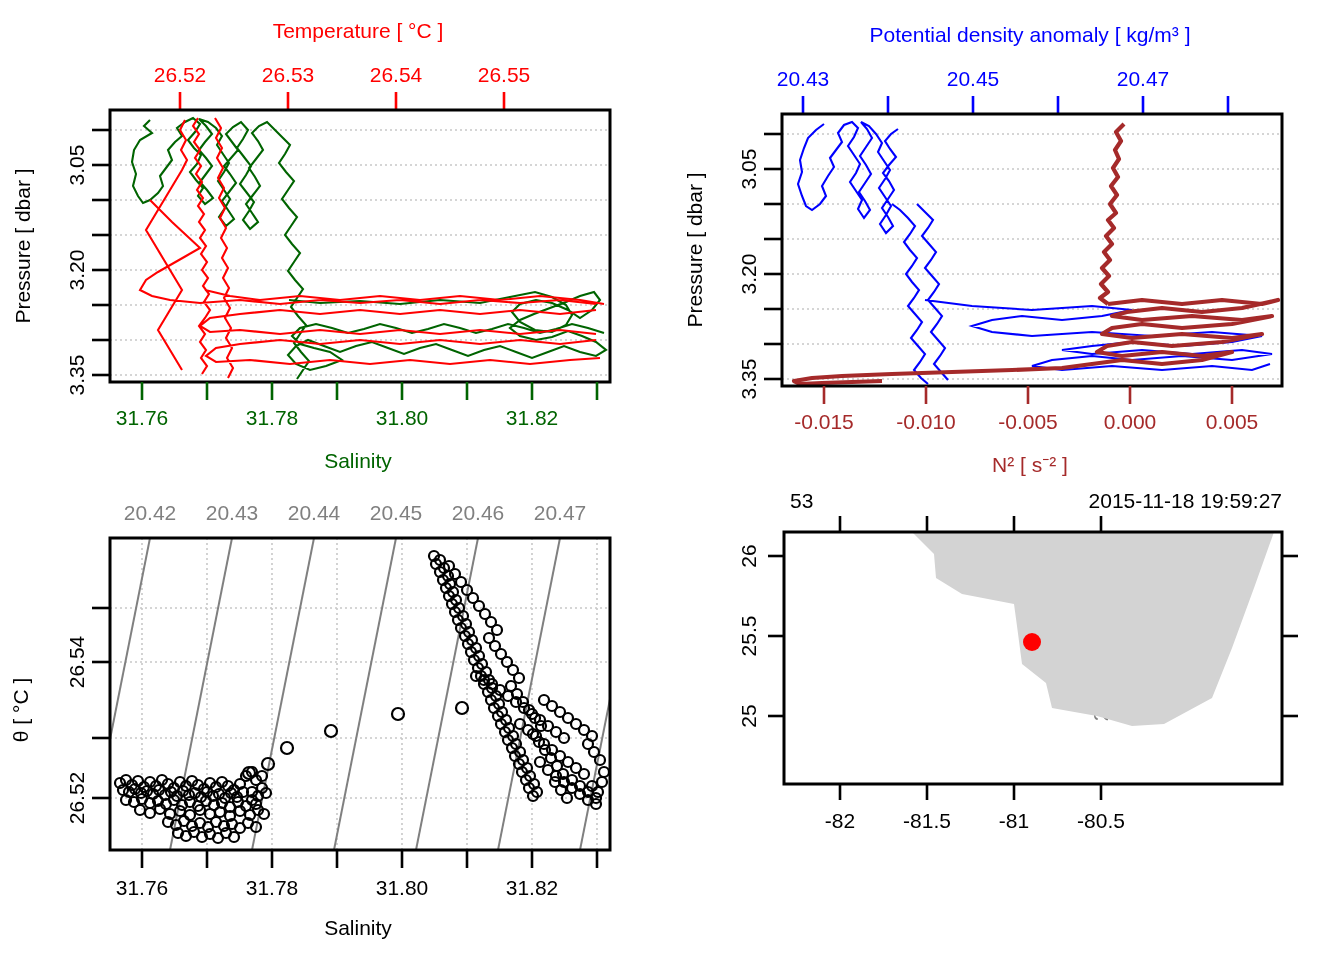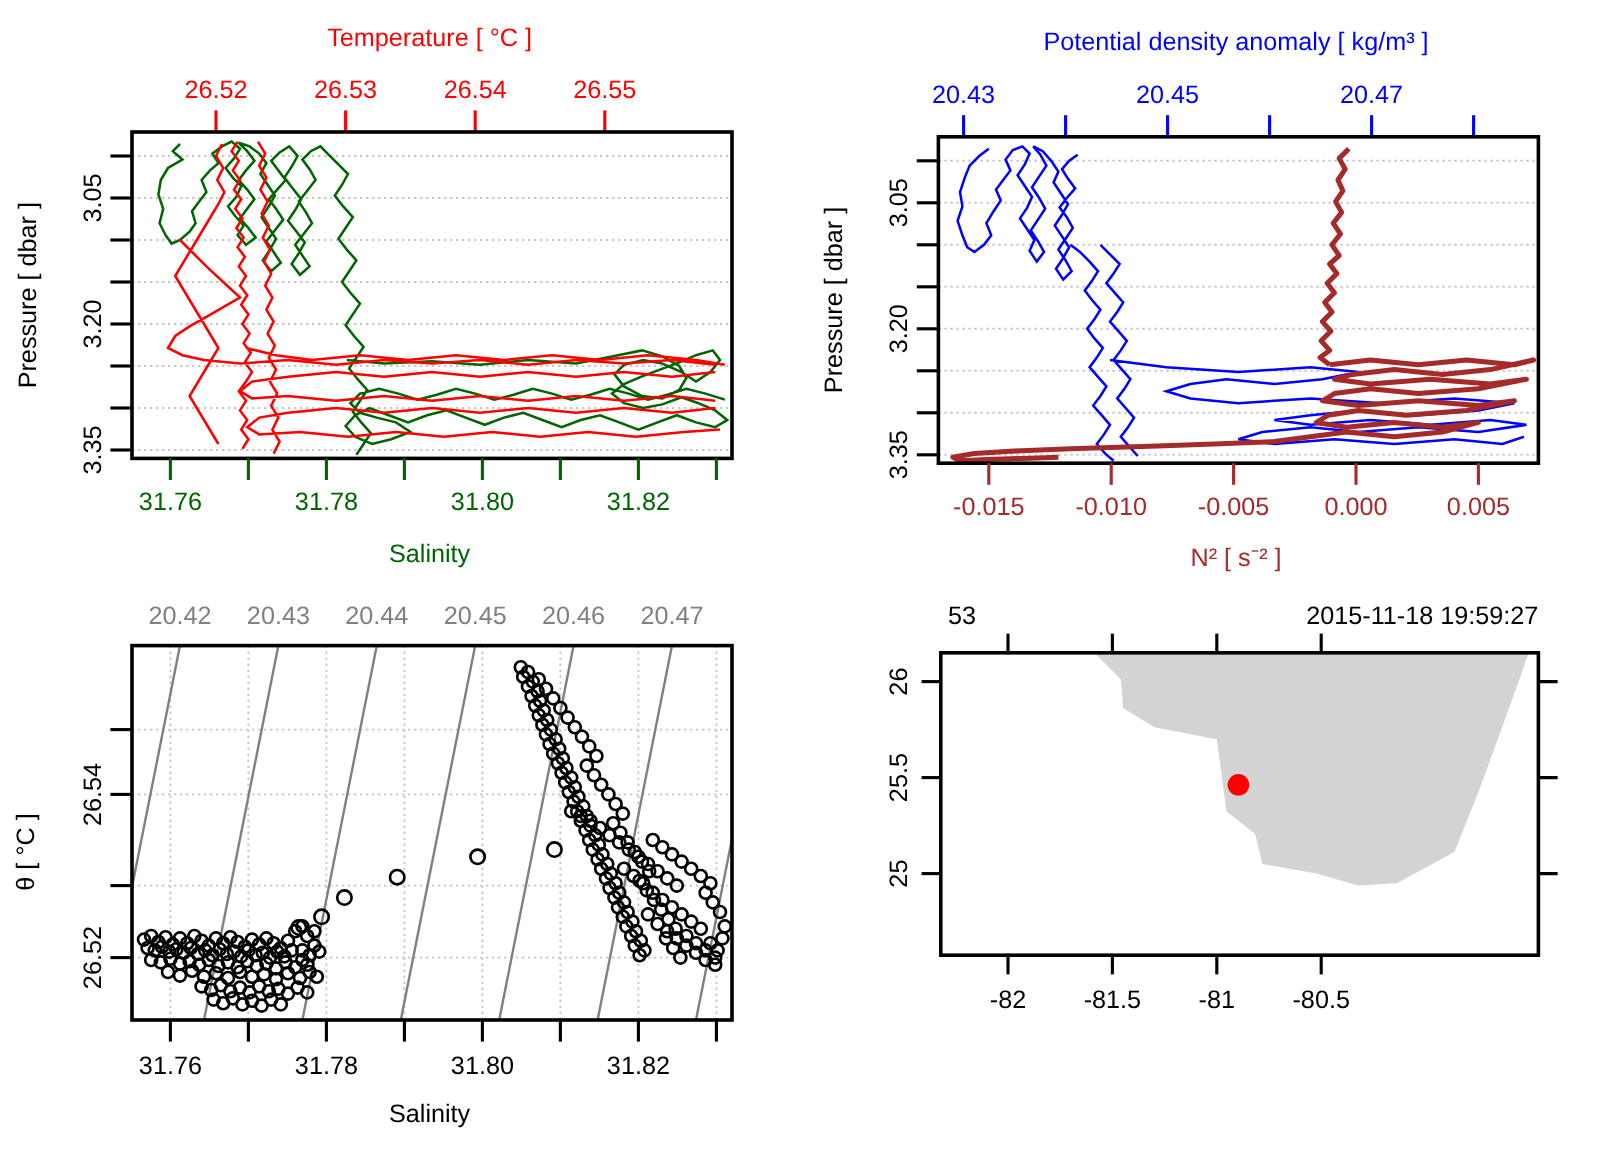--- a/index.html
+++ b/index.html
@@ -569,21 +569,21 @@
       <g class="ticklab" fill="#000">
         <text x="142" y="415" text-anchor="middle">31.76</text>
         <text x="272" y="415" text-anchor="middle">31.78</text>
         <text x="402" y="415" text-anchor="middle">31.80</text>
         <text x="532" y="415" text-anchor="middle">31.82</text>
       </g>
       <text x="358" y="455" text-anchor="middle" class="axlab" fill="#000">Salinity</text>
     </svg>
   </div>
 
-  <div class="panel" style="left:672px;top:480px;width:672px;height:480px;">
+  <div class="panel" style="left:672px;top:468px;width:672px;height:480px;">
     <svg width="672" height="480" viewBox="0 0 672 480">
       <text x="118" y="40" text-anchor="start" class="axlab" fill="#000">53</text>
       <text x="610" y="40" text-anchor="end" class="axlab" fill="#000">2015-11-18 19:59:27</text>
 
       <g stroke="#000" stroke-width="2.6">
         <line x1="168" y1="48" x2="168" y2="64"></line>
         <line x1="255" y1="48" x2="255" y2="64"></line>
         <line x1="342" y1="48" x2="342" y2="64"></line>
         <line x1="429" y1="48" x2="429" y2="64"></line>
       </g>

